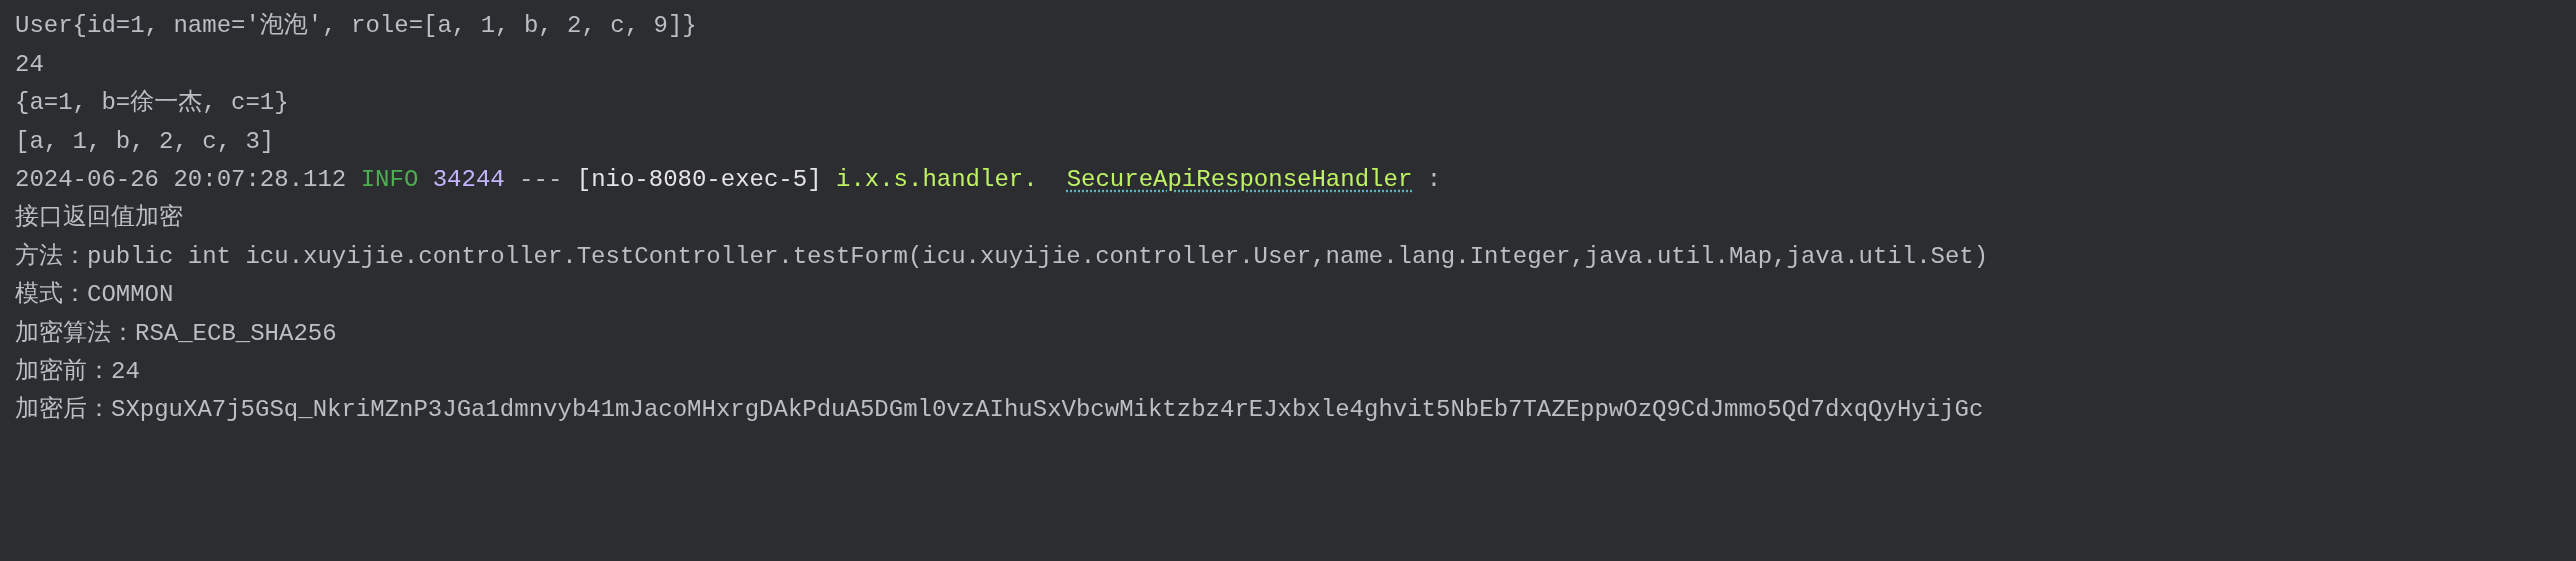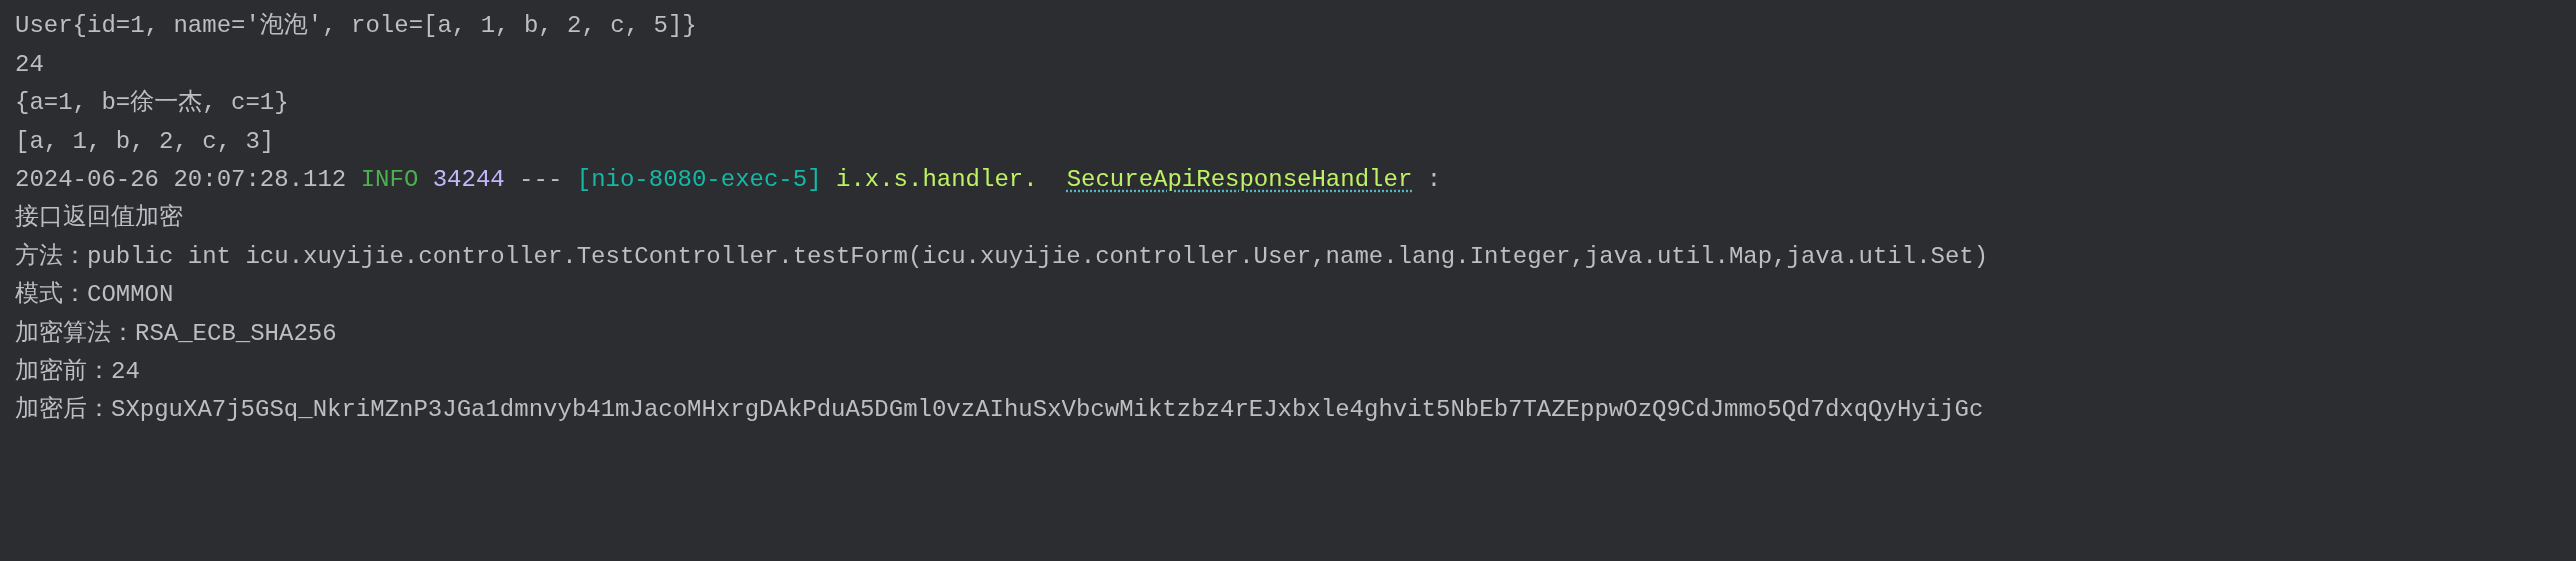--- a/index.html
+++ b/index.html
@@ -24,21 +24,21 @@
       color: #bcbec4;
       font-family: Liberation Mono, monospace;
     }
     .level-info {
       color: #4caf50;
     }
     .pid {
       color: #c4b5fd;
     }
     .thread {
-      color: #14b8a6;
+      color: #e5e5e5;
       text-align: center;
     }
     .logger {
       color: #bef264;
     }
     .logger-underline {
       text-decoration: underline;
       text-decoration-style: dotted;
       text-decoration-color: #56b6c2;
       text-underline-offset: 3.7px;
@@ -52,21 +52,21 @@
     .separator {
       color: #bcbec4;
     }
     .colon {
       color: #bcbec4;
     }
   </style>
 </head>
 <body>
 
-<div class="log-line">User{id=1, name='泡泡', role=[a, 1, b, 2, c, 5]}</div>
+<div class="log-line">User{id=1, name='泡泡', role=[a, 1, b, 2, c, 9]}</div>
 <div class="log-line">24</div>
 <div class="log-line">{a=1, b=徐一杰, c=1}</div>
 <div class="log-line">[a, 1, b, 2, c, 3]</div>
 <div class="log-line">
   <span class="timestamp">2024-06-26 20:07:28.112</span><span>   </span><span class="level-info">INFO</span><span> </span><span class="pid">34244</span><span> </span><span class="separator">---</span><span> </span><span class="thread">[nio-8080-exec-5]</span><span> </span><span class="logger">i.x.s.handler.</span><span class="logger logger-underline">SecureApiResponseHandler</span><span>    </span><span class="colon">:</span>
 </div>
 <div class="log-line">接口返回值加密</div>
 <div class="log-line">
   <span>方法：</span><span>public int icu.xuyijie.controller.TestController.testForm(icu.xuyijie.controller.</span><span class="method-underline">User</span><span>,name.lang.</span><span class="method-underline">Integer</span><span>,java.util.</span><span class="method-underline">Map</span><span>,java.util.</span><span class="method-underline">Set</span><span>)</span>
 </div>

